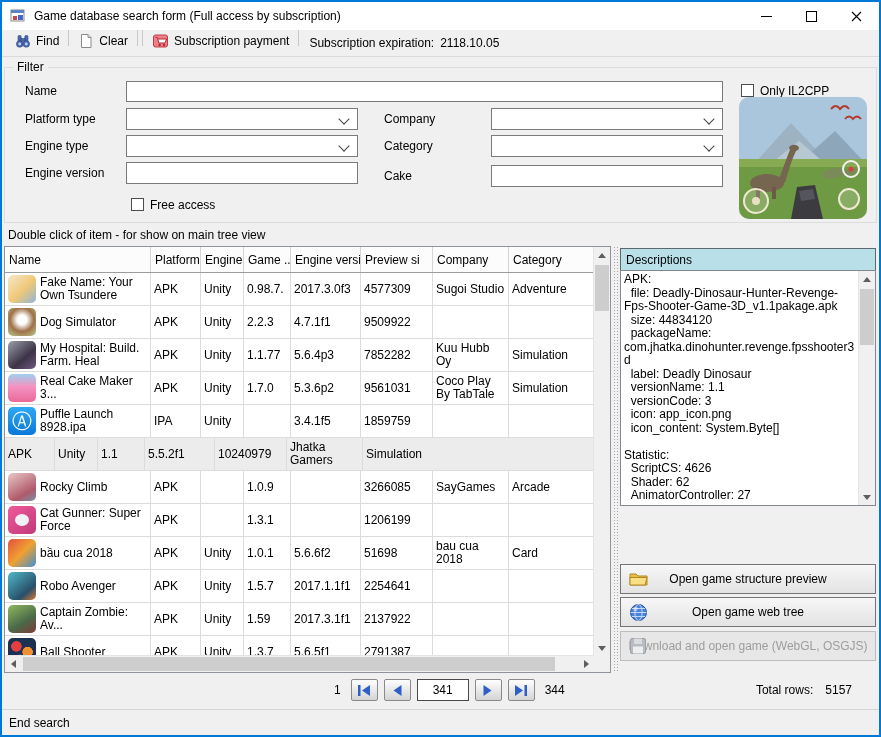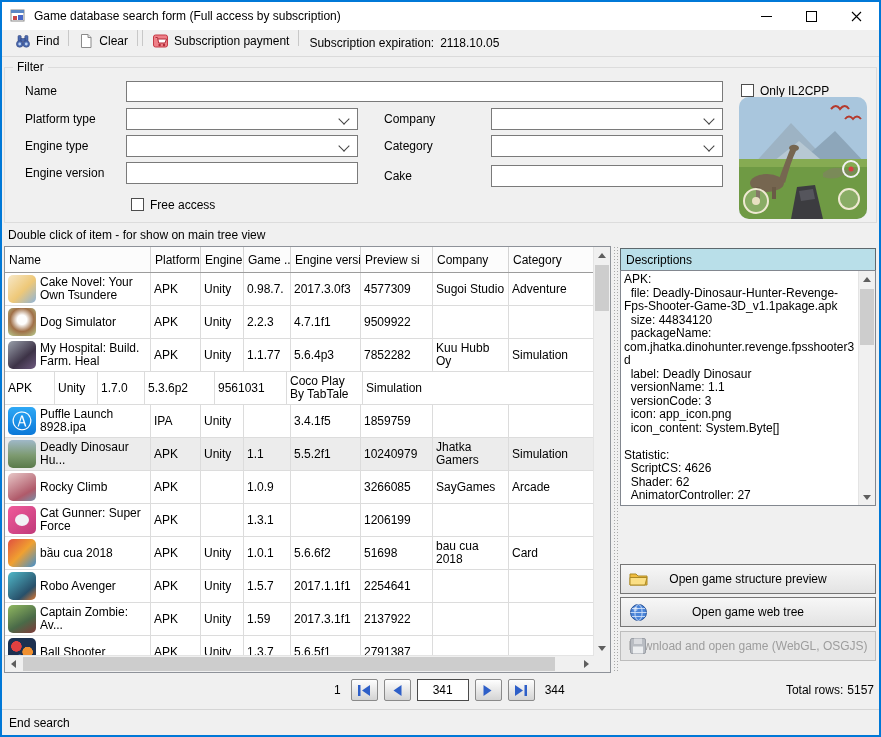--- a/index.html
+++ b/index.html
@@ -87,21 +87,21 @@
          box-sizing:border-box;display:flex;align-items:center;padding-left:5px;}
   .dbody{position:absolute;left:0;top:24px;width:256px;height:236px;background:#fff;border:1px solid #82878f;box-sizing:border-box;}
   .dtext{position:absolute;left:3px;top:2px;right:19px;bottom:1px;white-space:pre-wrap;overflow:hidden;
          overflow-wrap:break-word;line-height:13.5px;}
   .dscroll{position:absolute;right:0;top:0;width:16px;bottom:0;background:#f0f0f0;border-left:1px solid #e4e4e4;}
   .abtn{position:absolute;left:0;width:256px;height:30px;border:1px solid #757575;background:linear-gradient(#f7f7f7,#e3e3e3);
         box-sizing:border-box;display:flex;align-items:center;justify-content:center;font:inherit;color:#000;}
   .abtn .bicon{position:absolute;left:8px;top:5px;}
   .abtn.disabled{background:#e7e7e7;border-color:#bdbdbd;color:#9d9d9d;}
 
-  .total{position:absolute;right:5px;top:681px;display:flex;gap:4px;}
+  .total{position:absolute;right:27px;top:681px;display:flex;gap:12px;}
 
   
   .pager{position:absolute;left:328px;top:677px;height:22px;display:flex;align-items:center;gap:6px;}
   .pbtn{width:27px;height:22px;border:1px solid #8a8a8a;border-radius:2px;background:linear-gradient(#fefefe,#d4d4d4);
         display:flex;align-items:center;justify-content:center;padding:0;}
   .pnum{width:52px;height:22px;border:1px solid #4a4a4a;background:#fff;text-align:center;font:inherit;box-sizing:border-box;}
   .plabel{padding:0 4px;}
 
   
   .status{position:absolute;left:0;right:0;bottom:0;height:26px;background:#f0f0f0;border-top:1px solid #d5d5d5;
@@ -259,21 +259,21 @@
       <div class="hcell cw4">Engine version</div>
       <div class="hcell cw5">Preview si</div>
       <div class="hcell cw6">Company</div>
       <div class="hcell cw7">Category</div>
     </div>
 
     <div class="gbody">
   <div class="grow">
     <div class="cell cw0">
       <span class="gicon ic0"></span>
-      <span class="nm">Cake Novel: Your Own Tsundere</span>
+      <span class="nm">Fake Name: Your Own Tsundere</span>
     </div>
     <div class="cell cw1">APK</div>
     <div class="cell cw2">Unity</div>
     <div class="cell cw3">0.98.7.</div>
     <div class="cell cw4">2017.3.0f3</div>
     <div class="cell cw5">4577309</div>
     <div class="cell cw6">Sugoi Studio</div>
     <div class="cell cw7">Adventure</div>
   </div>
 
@@ -299,20 +299,24 @@
     <div class="cell cw1">APK</div>
     <div class="cell cw2">Unity</div>
     <div class="cell cw3">1.1.77</div>
     <div class="cell cw4">5.6.4p3</div>
     <div class="cell cw5">7852282</div>
     <div class="cell cw6">Kuu Hubb Oy</div>
     <div class="cell cw7">Simulation</div>
   </div>
 
   <div class="grow">
+    <div class="cell cw0">
+      <span class="gicon ic3"></span>
+      <span class="nm">Real Cake Maker 3...</span>
+    </div>
     <div class="cell cw1">APK</div>
     <div class="cell cw2">Unity</div>
     <div class="cell cw3">1.7.0</div>
     <div class="cell cw4">5.3.6p2</div>
     <div class="cell cw5">9561031</div>
     <div class="cell cw6">Coco Play By TabTale</div>
     <div class="cell cw7">Simulation</div>
   </div>
 
   <div class="grow">
@@ -323,24 +327,20 @@
     <div class="cell cw1">IPA</div>
     <div class="cell cw2">Unity</div>
     <div class="cell cw3"></div>
     <div class="cell cw4">3.4.1f5</div>
     <div class="cell cw5">1859759</div>
     <div class="cell cw6"></div>
     <div class="cell cw7"></div>
   </div>
 
   <div class="grow sel">
-    <div class="cell cw0">
-      <span class="gicon ic5"></span>
-      <span class="nm">Deadly Dinosaur Hu...</span>
-    </div>
     <div class="cell cw1">APK</div>
     <div class="cell cw2">Unity</div>
     <div class="cell cw3">1.1</div>
     <div class="cell cw4">5.5.2f1</div>
     <div class="cell cw5">10240979</div>
     <div class="cell cw6">Jhatka Gamers</div>
     <div class="cell cw7">Simulation</div>
   </div>
 
   <div class="grow">

